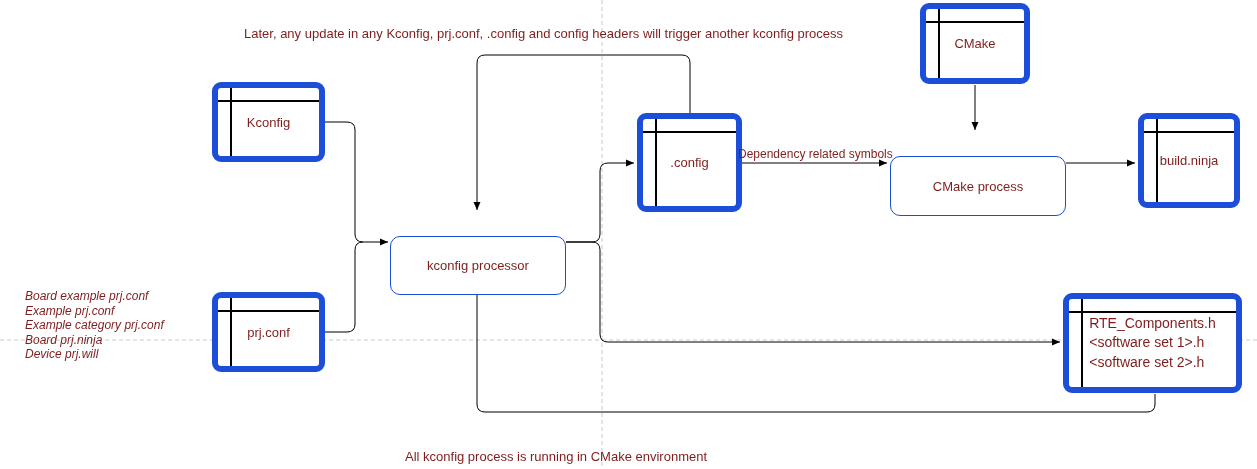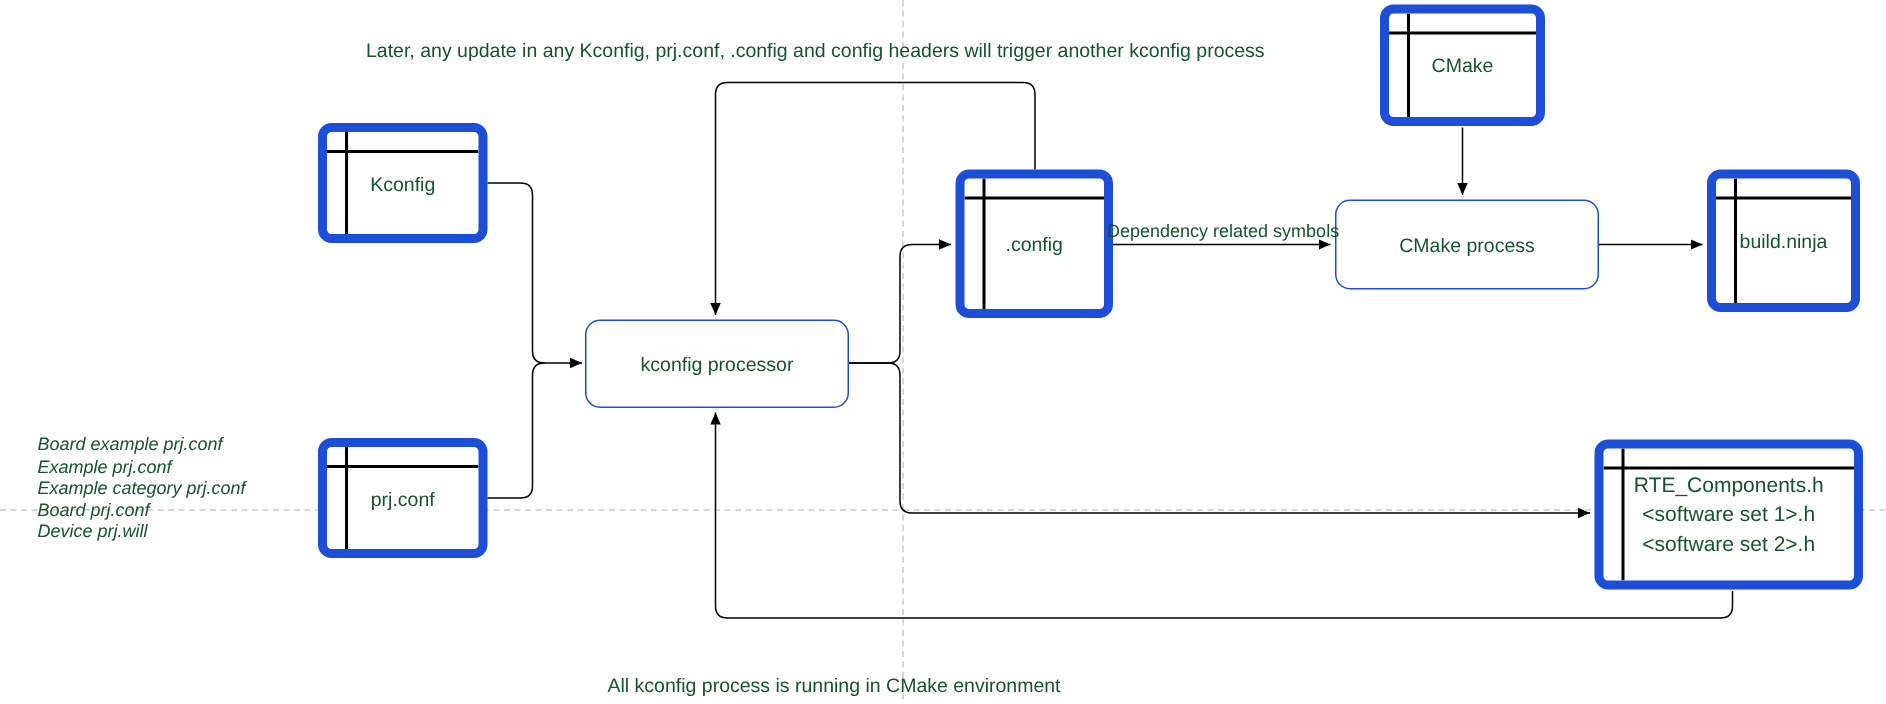--- a/index.html
+++ b/index.html
@@ -2,50 +2,49 @@
 <html><head>
 <meta charset="utf-8">
 <style>
   html, body { margin: 0; padding: 0; background: #ffffff; }
   .canvas {
     position: relative;
     width: 1257px;
     height: 469px;
     background: #ffffff;
     font-family: "Liberation Sans", sans-serif;
-    color: #14532d;
+    color: #7f1d1d;
     overflow: hidden;
   }
   svg.layer { position: absolute; left: 0; top: 0; z-index: 0; }
   .edge { fill: none; stroke: #000000; stroke-width: 1; stroke-linejoin: round; }
   .sep  { fill: none; stroke: #c9c9c9; stroke-width: 1; stroke-dasharray: 4 3; }
 
   .node {
     position: absolute;
     z-index: 1;
     box-sizing: border-box;
     background: #ffffff;
     border: 6px solid #1d4ed8;
     border-radius: 9px;
     display: flex;
     align-items: center;
     justify-content: center;
     font-size: 13px;
     overflow: hidden;
     white-space: nowrap;
   }
-  .node.proc { border-width: 1.5px; border-radius: 10px; }
+  .node.proc { border-width: 1.5px; border-radius: 10px; margin-top: 23px; }
   .fbar-top { position: absolute; left: 0; right: 0; top: 12px; height: 0; border-bottom: 2px solid #000000; }
   .fbar-left { position: absolute; top: 0; bottom: 0; left: 12px; width: 0; border-right: 2px solid #000000; }
   .nlabel { position: relative; }
   .rte-label {
     position: relative;
     display: flex;
     flex-direction: column;
-    align-items: center;
     font-size: 14px;
     line-height: 1.4;
     padding-top: 0;
   }
   .note { position: absolute; z-index: 2; font-size: 13px; white-space: nowrap; }
   .left-list { position: absolute; z-index: 2; font-size: 12px; line-height: 14.5px; white-space: nowrap; }
   .left-list span { display: block; }
   .edge-label { position: absolute; z-index: 2; font-size: 12px; white-space: nowrap; text-align: right; }
 </style>
 </head>
@@ -73,21 +72,21 @@
     <path class="edge" marker-end="url(#arw)" d="M1066 163 L1135 163"></path>
     <path class="edge" marker-end="url(#arw)" d="M1155 394 L1155 404 Q1155 412 1147 412 L485 412 Q477 412 477 404 L477 275"></path>
   </svg>
 
   <div class="note" style="left:244px; top:26px;">Later, any update in any Kconfig, prj.conf, .config and config headers will trigger another kconfig process</div>
 
   <div class="left-list" style="left:25px; top:289px;font-style:italic;">
     <span>Board example prj.conf</span>
     <span>Example prj.conf</span>
     <span>Example category prj.conf</span>
-    <span>Board prj.conf</span>
+    <span>Board prj.ninja</span>
     <span>Device prj.will</span>
   </div>
 
   <div class="edge-label" style="left:738px; top:147px;">Dependency related symbols</div>
 
   <div class="note" style="left:405px; top:449px;">All kconfig process is running in CMake environment</div>
 
   <div class="node file" style="left:212px; top:82px; width:113px; height:80px;">
     <span class="fbar-top"></span>
     <span class="fbar-left"></span>

